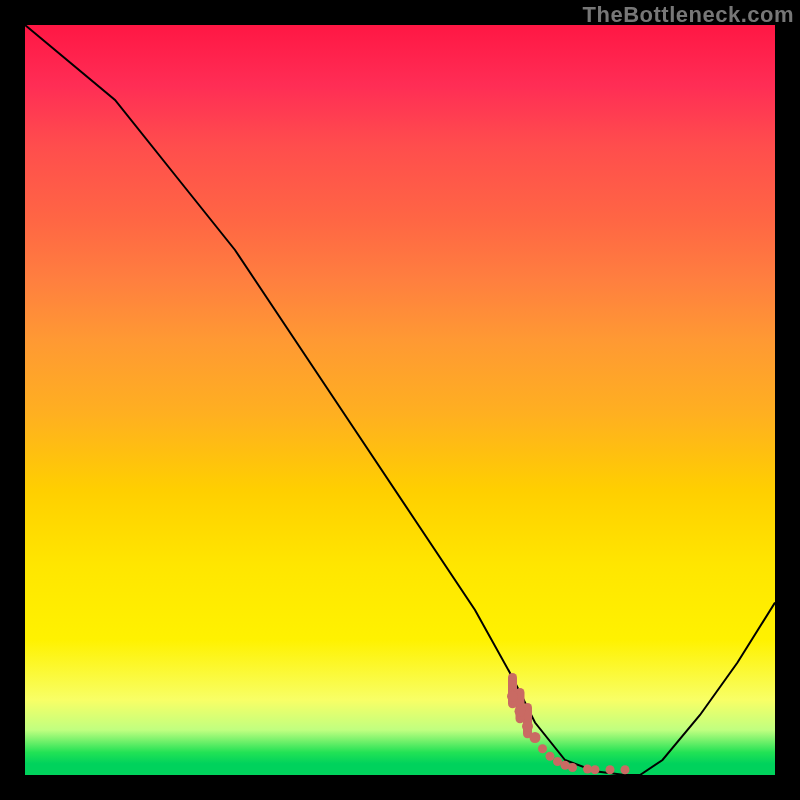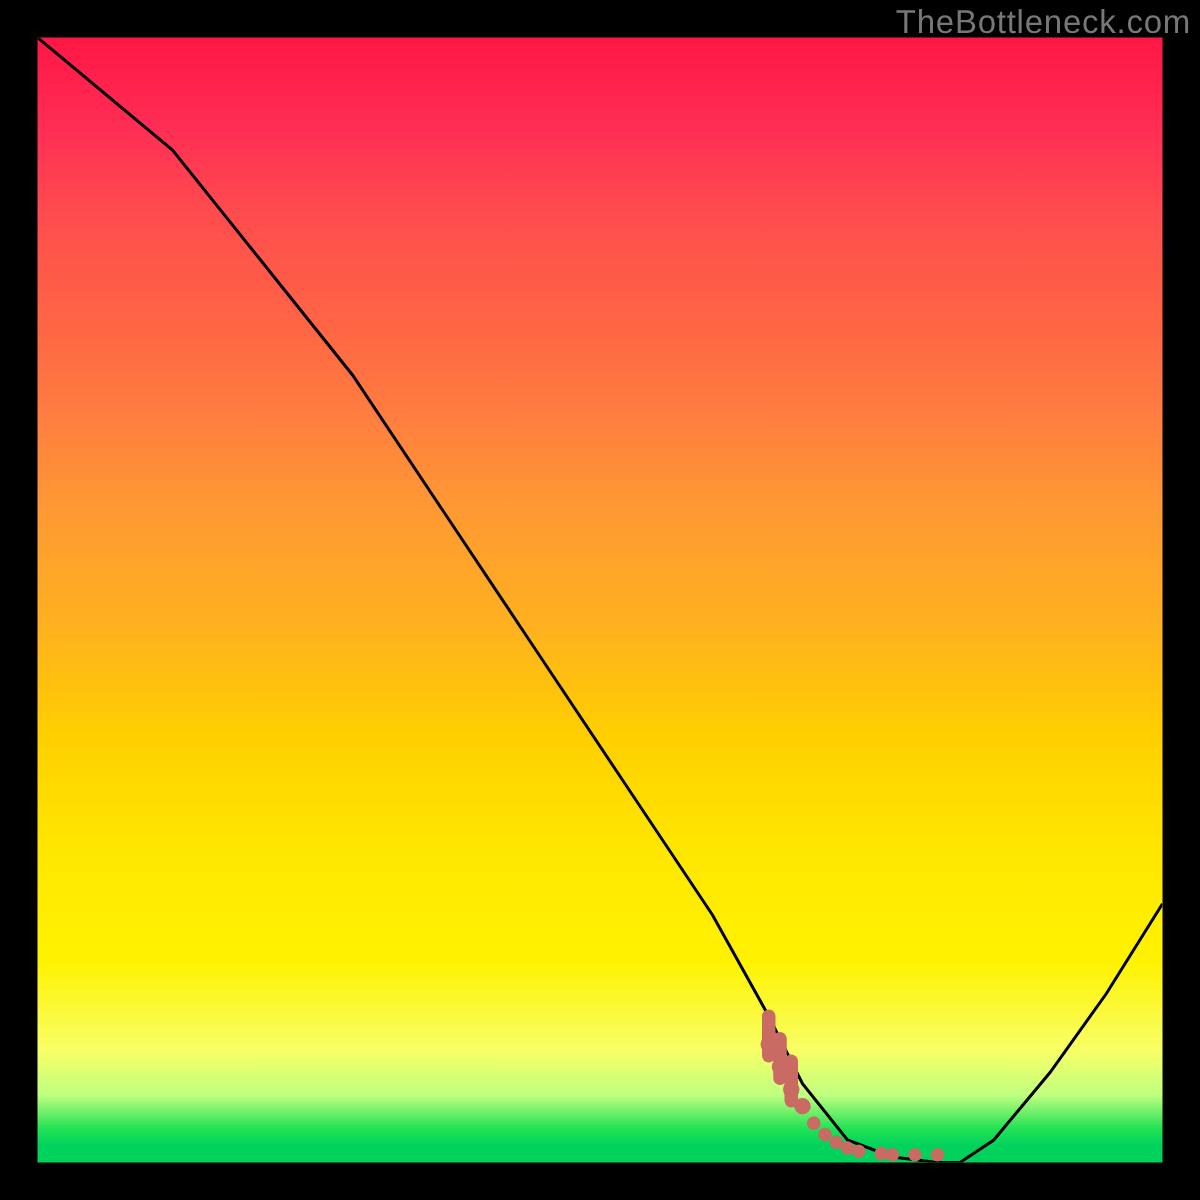--- a/index.html
+++ b/index.html
@@ -1,18 +1,18 @@
 <!DOCTYPE html>
 <html><head>
 <meta charset="utf-8">
 <style>
   * { margin: 0; padding: 0; box-sizing: border-box; }
   body { width: 800px; height: 800px; font-family: Arial, sans-serif; }
   .container { width: 800px; height: 800px; position: relative; background: #000; }
-  .watermark { position: absolute; top: 2px; right: 6px; color: #777; font-size: 22px; font-weight: normal; letter-spacing: 0.5px; z-index: 10; text-align: center; }
+  .watermark { position: absolute; top: 2px; right: 6px; color: #777; font-size: 22px; font-weight: bold; letter-spacing: 0.5px; z-index: 10; text-align: center; }
   .plot-area { position: absolute; left: 25px; top: 25px; width: 750px; height: 750px; }
   .gradient-bg { position: absolute; left: 0; top: 0; width: 100%; height: 100%;
     background: linear-gradient(to bottom,
       #ff1744 0%,
       #ff2d55 8%,
       #ff4d4d 16%,
       #ff6644 26%,
       #ff7f3f 34%,
       #ff9933 42%,
       #ffb020 52%,

